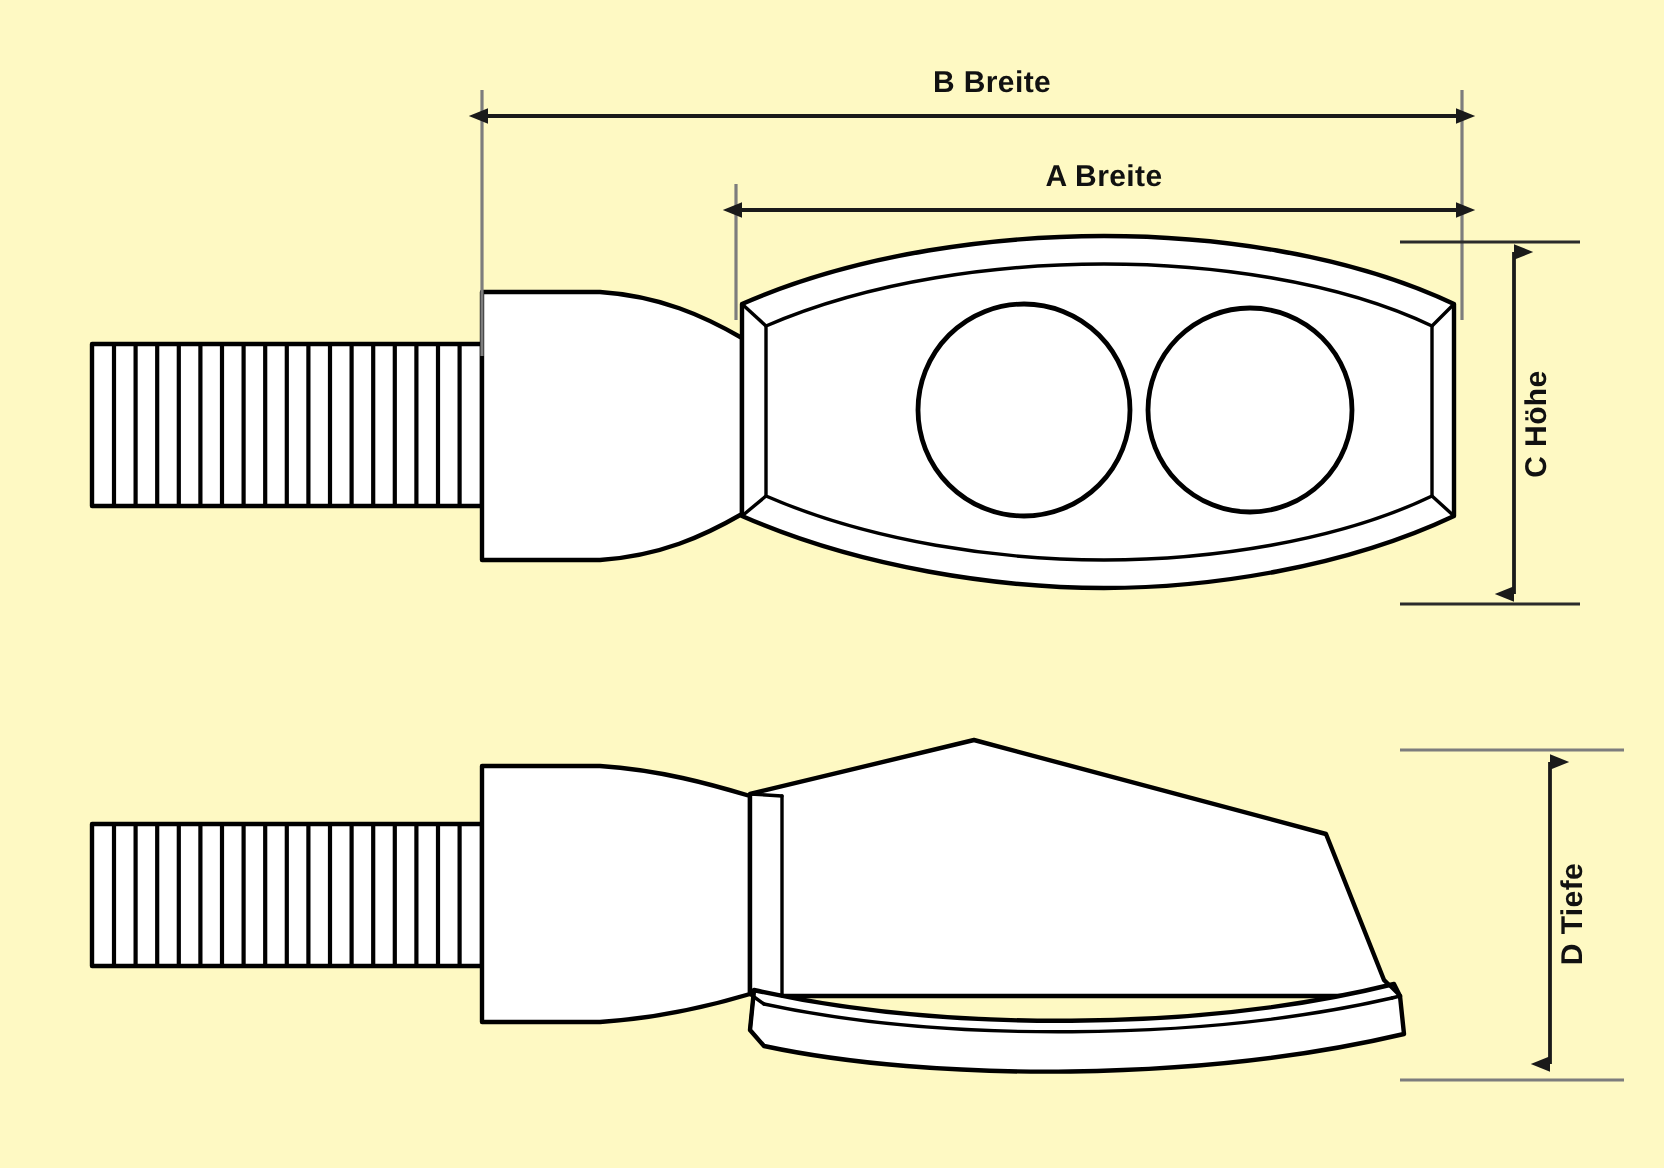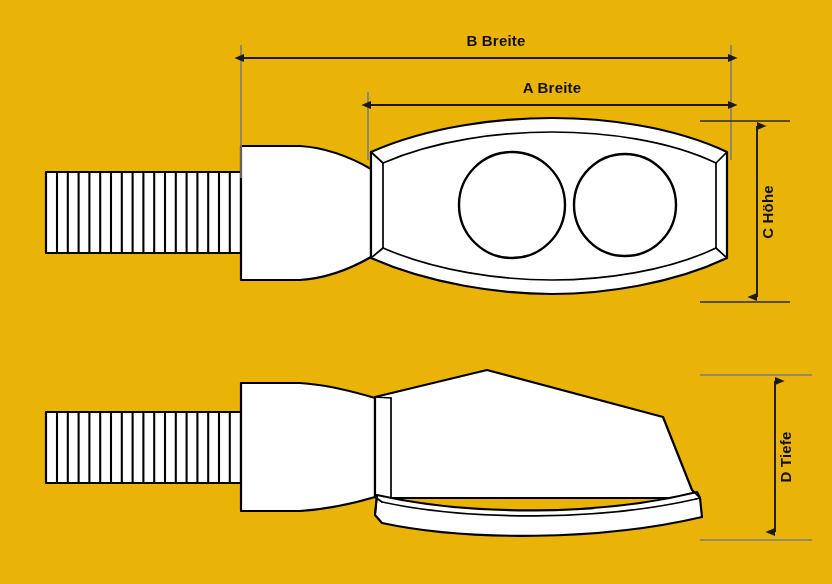--- a/index.html
+++ b/index.html
@@ -11,21 +11,21 @@
   body {
     width: 832px;
     height: 584px;
     font-family: "Liberation Sans", sans-serif;
     overflow: hidden;
   }
   #drawing-root {
     position: relative;
     width: 832px;
     height: 584px;
-    background: #eab308;
+    background: #fef9c3;
   }
   svg.drawing-canvas {
     display: block;
     width: 832px;
     height: 584px;
   }
   .part-outline {
     fill: #ffffff;
     stroke: #000000;
     stroke-width: 2.2;

